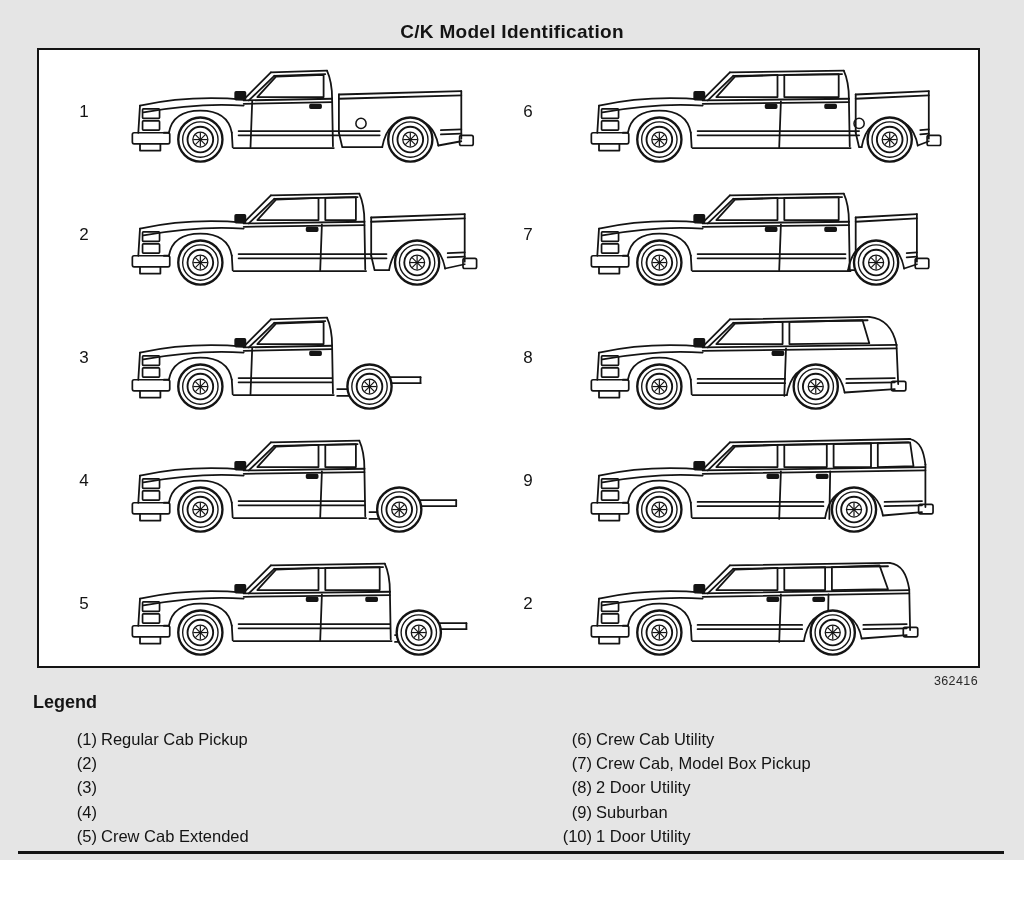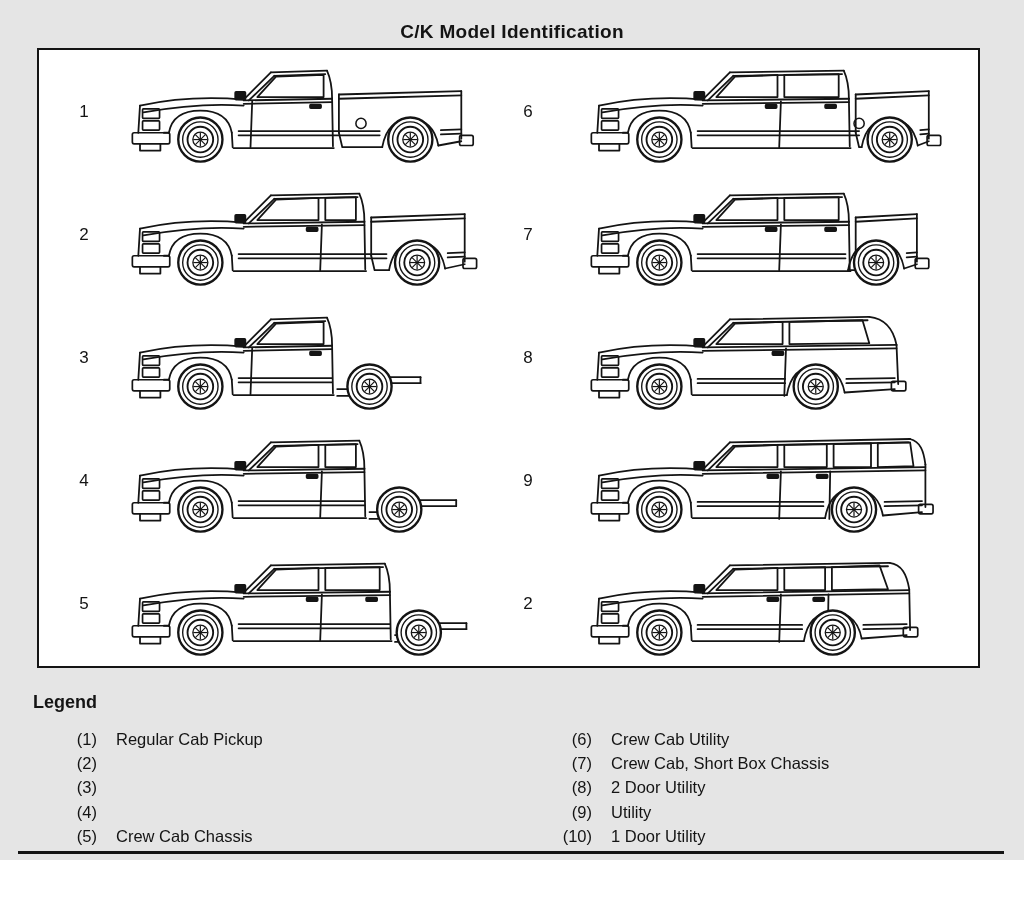--- a/index.html
+++ b/index.html
@@ -31,21 +31,21 @@
   }
   .legend-heading{
     position:absolute;left:33px;top:692px;font-size:18px;font-weight:700;text-align:right;
   }
   .legend-cols{
     position:absolute;left:0;top:727px;width:1024px;
     display:grid;grid-template-columns:495px 1fr;padding-left:51px;box-sizing:border-box;
   }
   .legend-item{display:flex;line-height:24.2px;font-size:16.5px;}
   .legend-item .num{width:46px;flex:0 0 46px;text-align:right;}
-  .legend-item .lbl{margin-left:19px;}
+  .legend-item .lbl{margin-left:4px;}
   .bottom-rule{
     position:absolute;left:18px;top:851px;width:986px;height:3px;background:#141414;
   }
 </style>
 </head>
 <body>
 
 <div class="page">
   <div class="fig-title">C/K Model Identification</div>
 
@@ -593,59 +593,60 @@
             <circle cx="101" cy="103" r="8.84" fill="none" stroke="#141414" stroke-width="1.5"></circle>
             <line x1="92.68" y1="103" x2="109.32" y2="103" stroke="#141414" stroke-width="1.4"></line>
             <line x1="95.11687158052793" y1="97.11687158052793" x2="106.88312841947207" y2="108.88312841947207" stroke="#141414" stroke-width="1.4"></line>
             <line x1="101" y1="94.68" x2="101" y2="111.32" stroke="#141414" stroke-width="1.4"></line>
             <line x1="106.88312841947207" y1="97.11687158052793" x2="95.11687158052793" y2="108.88312841947207" stroke="#141414" stroke-width="1.4"></line>
           </svg>
         </div>
       </div>
   </div>
 
+  <div class="fig-num">362416</div>
 
   <div class="legend-heading">Legend</div>
 
   <div class="legend-cols">
     <div class="legend-col" id="legend-col-0">
         <div class="legend-item">
           <span class="num">(1)</span>
           <span class="lbl">Regular Cab Pickup</span>
         </div>
         <div class="legend-item">
           <span class="num">(2)</span>
         </div>
         <div class="legend-item">
           <span class="num">(3)</span>
         </div>
         <div class="legend-item">
           <span class="num">(4)</span>
         </div>
         <div class="legend-item">
           <span class="num">(5)</span>
-          <span class="lbl">Crew Cab Chassis</span>
+          <span class="lbl">Crew Cab Extended</span>
         </div>
       </div>
     <div class="legend-col" id="legend-col-1">
         <div class="legend-item">
           <span class="num">(6)</span>
           <span class="lbl">Crew Cab Utility</span>
         </div>
         <div class="legend-item">
           <span class="num">(7)</span>
-          <span class="lbl">Crew Cab, Short Box Chassis</span>
+          <span class="lbl">Crew Cab, Model Box Pickup</span>
         </div>
         <div class="legend-item">
           <span class="num">(8)</span>
           <span class="lbl">2 Door Utility</span>
         </div>
         <div class="legend-item">
           <span class="num">(9)</span>
-          <span class="lbl">Utility</span>
+          <span class="lbl">Suburban</span>
         </div>
         <div class="legend-item">
           <span class="num">(10)</span>
           <span class="lbl">1 Door Utility</span>
         </div>
       </div>
   </div>
 
   <div class="bottom-rule"></div>
 </div>

